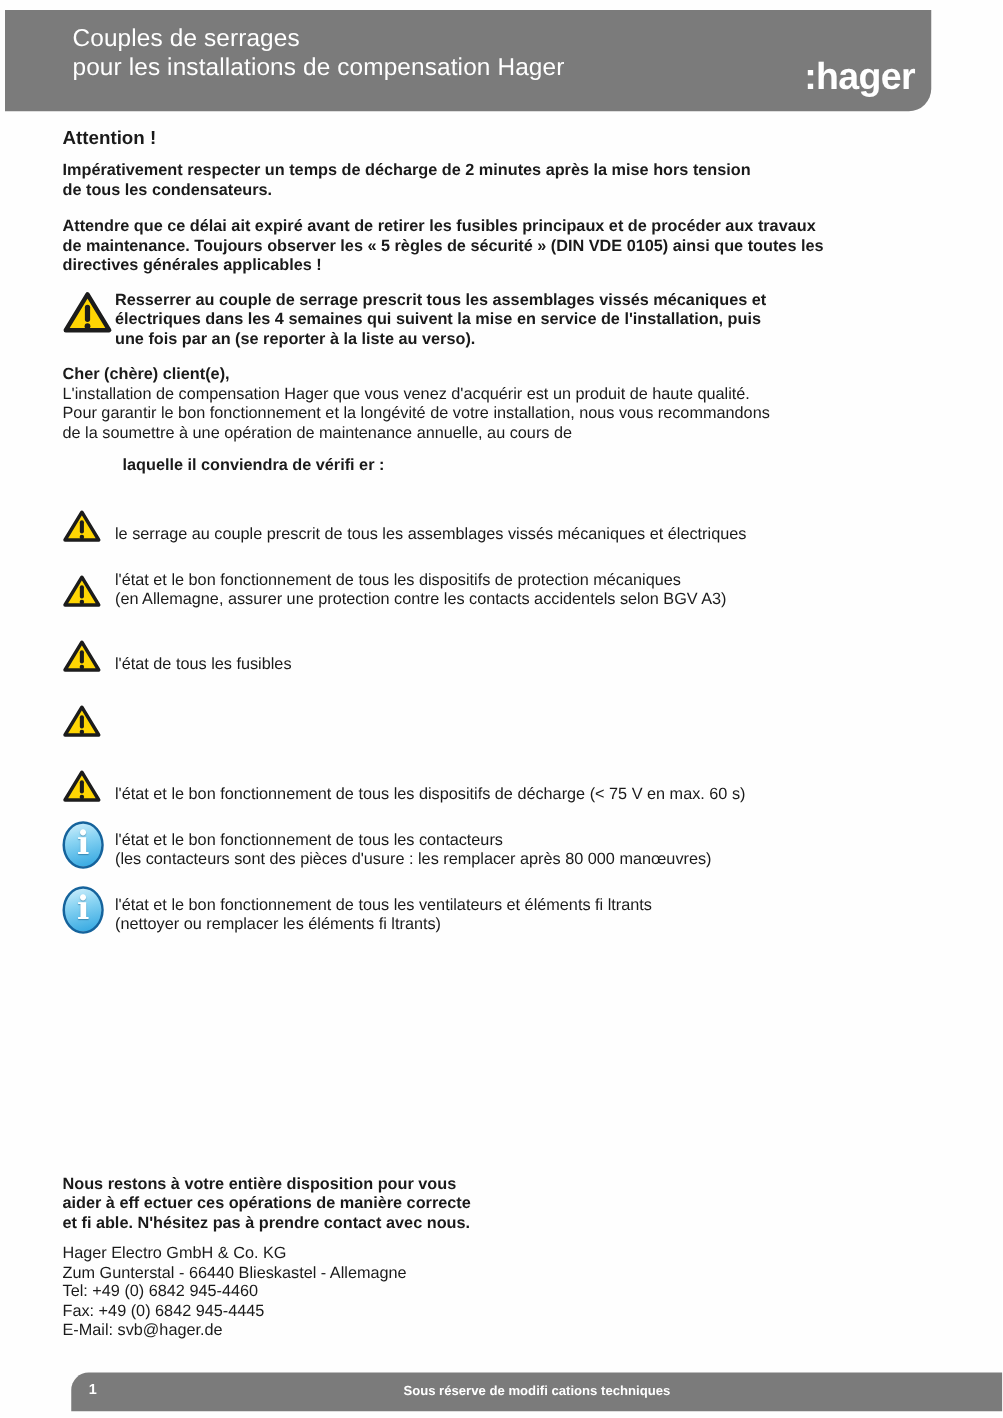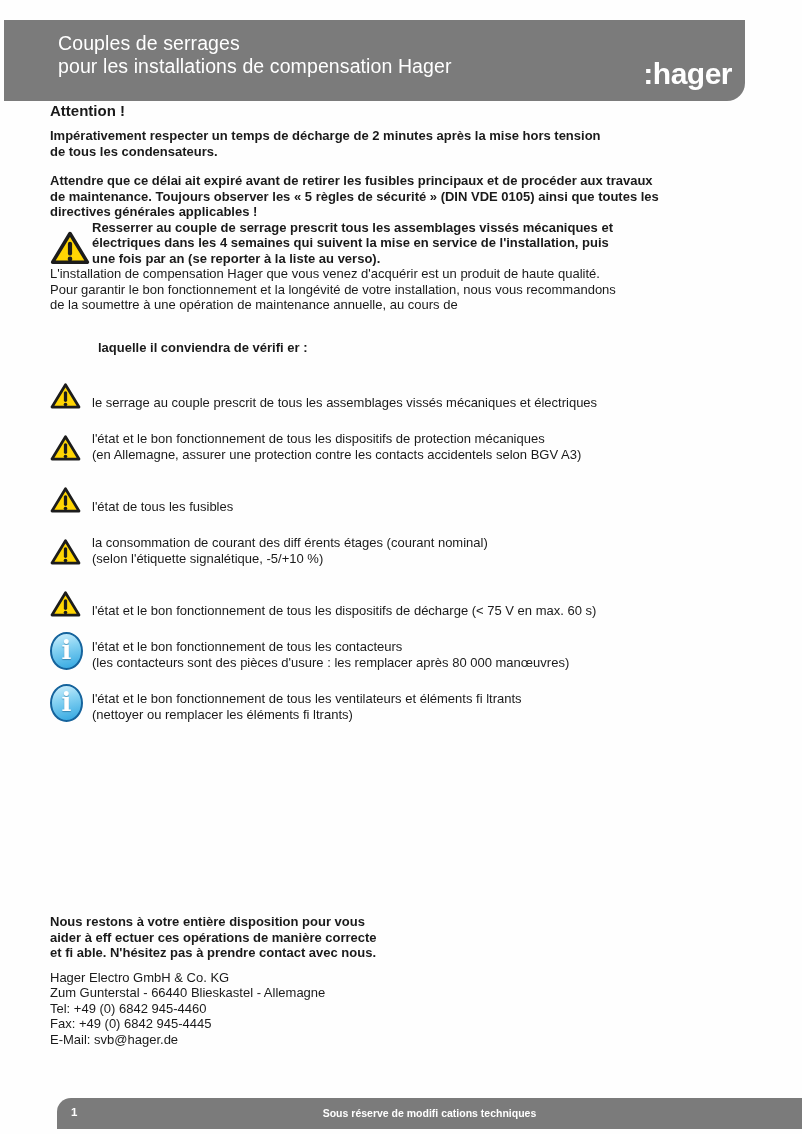--- a/index.html
+++ b/index.html
@@ -6,46 +6,46 @@
   html, body { background:#ffffff; }
   body { width:802px; height:1134px; }
   .page {
     position:relative; width:802px; height:1134px;
     background:#fefefe; overflow:hidden;
     font-family:"Liberation Sans", sans-serif; color:#1a1a1a;
   }
 
   
   .topbar {
-    position:absolute; left:4px; top:20px; width:741px; height:81px;
+    position:absolute; left:4px; top:8px; width:741px; height:81px;
     background:#7b7b7b; border-radius:0 0 18px 0;padding-left:30px;
   }
   .topbar-titles {
     position:absolute; left:54px; top:12px;
     color:#ffffff; font-size:19.5px; line-height:23px; font-weight:400;
     letter-spacing:0.1px; white-space:pre-line;
   }
   .logo {
     position:absolute; right:13px; bottom:10px;
     color:#ffffff; font-size:30px; font-weight:700; letter-spacing:-0.5px;
   }
 
   
   .content { position:absolute; left:50px; top:85px; width:710px; }
   .para { font-size:13px; line-height:15.5px; white-space:pre-line; }
   .bold { font-weight:700; }
   .attention-heading { margin-top:17px; font-size:15px; font-weight:700; }
   .p-impera { margin-top:9px; }
   .p-attendre { margin-top:14px;font-weight:bold; }
-  .note-row { display:flex; align-items:flex-end; }
+  .note-row { display:flex; align-items:flex-start; margin-top:12px; }
   .note-row .icon-slot { flex:0 0 42px; display:flex; align-items:center; }
   .note-row svg { width:40px; height:36px; display:block; }
   .salutation { margin-top:13px; }
   .p-installation { margin-top:0; }
-  .list-intro { margin-top:27px;padding-left:48px; }
+  .list-intro { margin-top:11px;padding-left:48px; }
 
   
   .checklist { margin-top:17px; }
   .check-item { display:flex; align-items:flex-end; height:38px; margin-bottom:14px; }
   .check-item .icon-slot { flex:0 0 42px; display:flex; align-items:center; }
   .check-item svg.tri { width:31px; height:28px; display:block; }
   .info-icon {
     width:33px; height:38px; border-radius:50%;
     border:2px solid #15639c;
     background:linear-gradient(165deg, #d2f0fc 0%, #8ad4f3 38%, #2fa5e0 100%);
@@ -97,20 +97,21 @@
           <path d="M31 5.5 L58 50 H4 Z" fill="#ffd503" stroke="#1c1c1c" stroke-width="5.5" stroke-linejoin="round"></path>
           <path d="M31 21.5 V36.5" stroke="#1c1c1c" stroke-width="6.5" stroke-linecap="round"></path>
           <circle cx="31" cy="45" r="3.6" fill="#1c1c1c"></circle>
         </svg>
       </span>
       <div class="para bold">Resserrer au couple de serrage prescrit tous les assemblages vissés mécaniques et
 électriques dans les 4 semaines qui suivent la mise en service de l'installation, puis
 une fois par an (se reporter à la liste au verso).</div>
     </div>
 
+    <p class="para bold salutation">Cher (chère) client(e),</p>
 
     <p class="para p-installation">L'installation de compensation Hager que vous venez d'acquérir est un produit de haute qualité.
 Pour garantir le bon fonctionnement et la longévité de votre installation, nous vous recommandons
 de la soumettre à une opération de maintenance annuelle, au cours de</p>
 
     <p class="para bold list-intro">laquelle il conviendra de vérifi er :</p>
 
     <div class="checklist" id="checklist">
         <div class="check-item">
     <span class="icon-slot">
@@ -144,22 +145,20 @@
     <div class="check-text para">l'état de tous les fusibles</div>
   </div>
         <div class="check-item">
     <span class="icon-slot">
             <svg class="tri" viewBox="0 0 62 56" aria-hidden="true">
     <path d="M31 5.5 L58 50 H4 Z" fill="#ffd503" stroke="#1c1c1c" stroke-width="5.5" stroke-linejoin="round"></path>
     <path d="M31 21.5 V36.5" stroke="#1c1c1c" stroke-width="6.5" stroke-linecap="round"></path>
     <circle cx="31" cy="45" r="3.6" fill="#1c1c1c"></circle>
   </svg>
           </span>
-    <div class="check-text para">la consommation de courant des diff érents étages (courant nominal)
-(selon l'étiquette signalétique, -5/+10 %)</div>
   </div>
         <div class="check-item">
     <span class="icon-slot">
             <svg class="tri" viewBox="0 0 62 56" aria-hidden="true">
     <path d="M31 5.5 L58 50 H4 Z" fill="#ffd503" stroke="#1c1c1c" stroke-width="5.5" stroke-linejoin="round"></path>
     <path d="M31 21.5 V36.5" stroke="#1c1c1c" stroke-width="6.5" stroke-linecap="round"></path>
     <circle cx="31" cy="45" r="3.6" fill="#1c1c1c"></circle>
   </svg>
           </span>
     <div class="check-text para">l'état et le bon fonctionnement de tous les dispositifs de décharge (&lt; 75 V en max. 60 s)</div>

